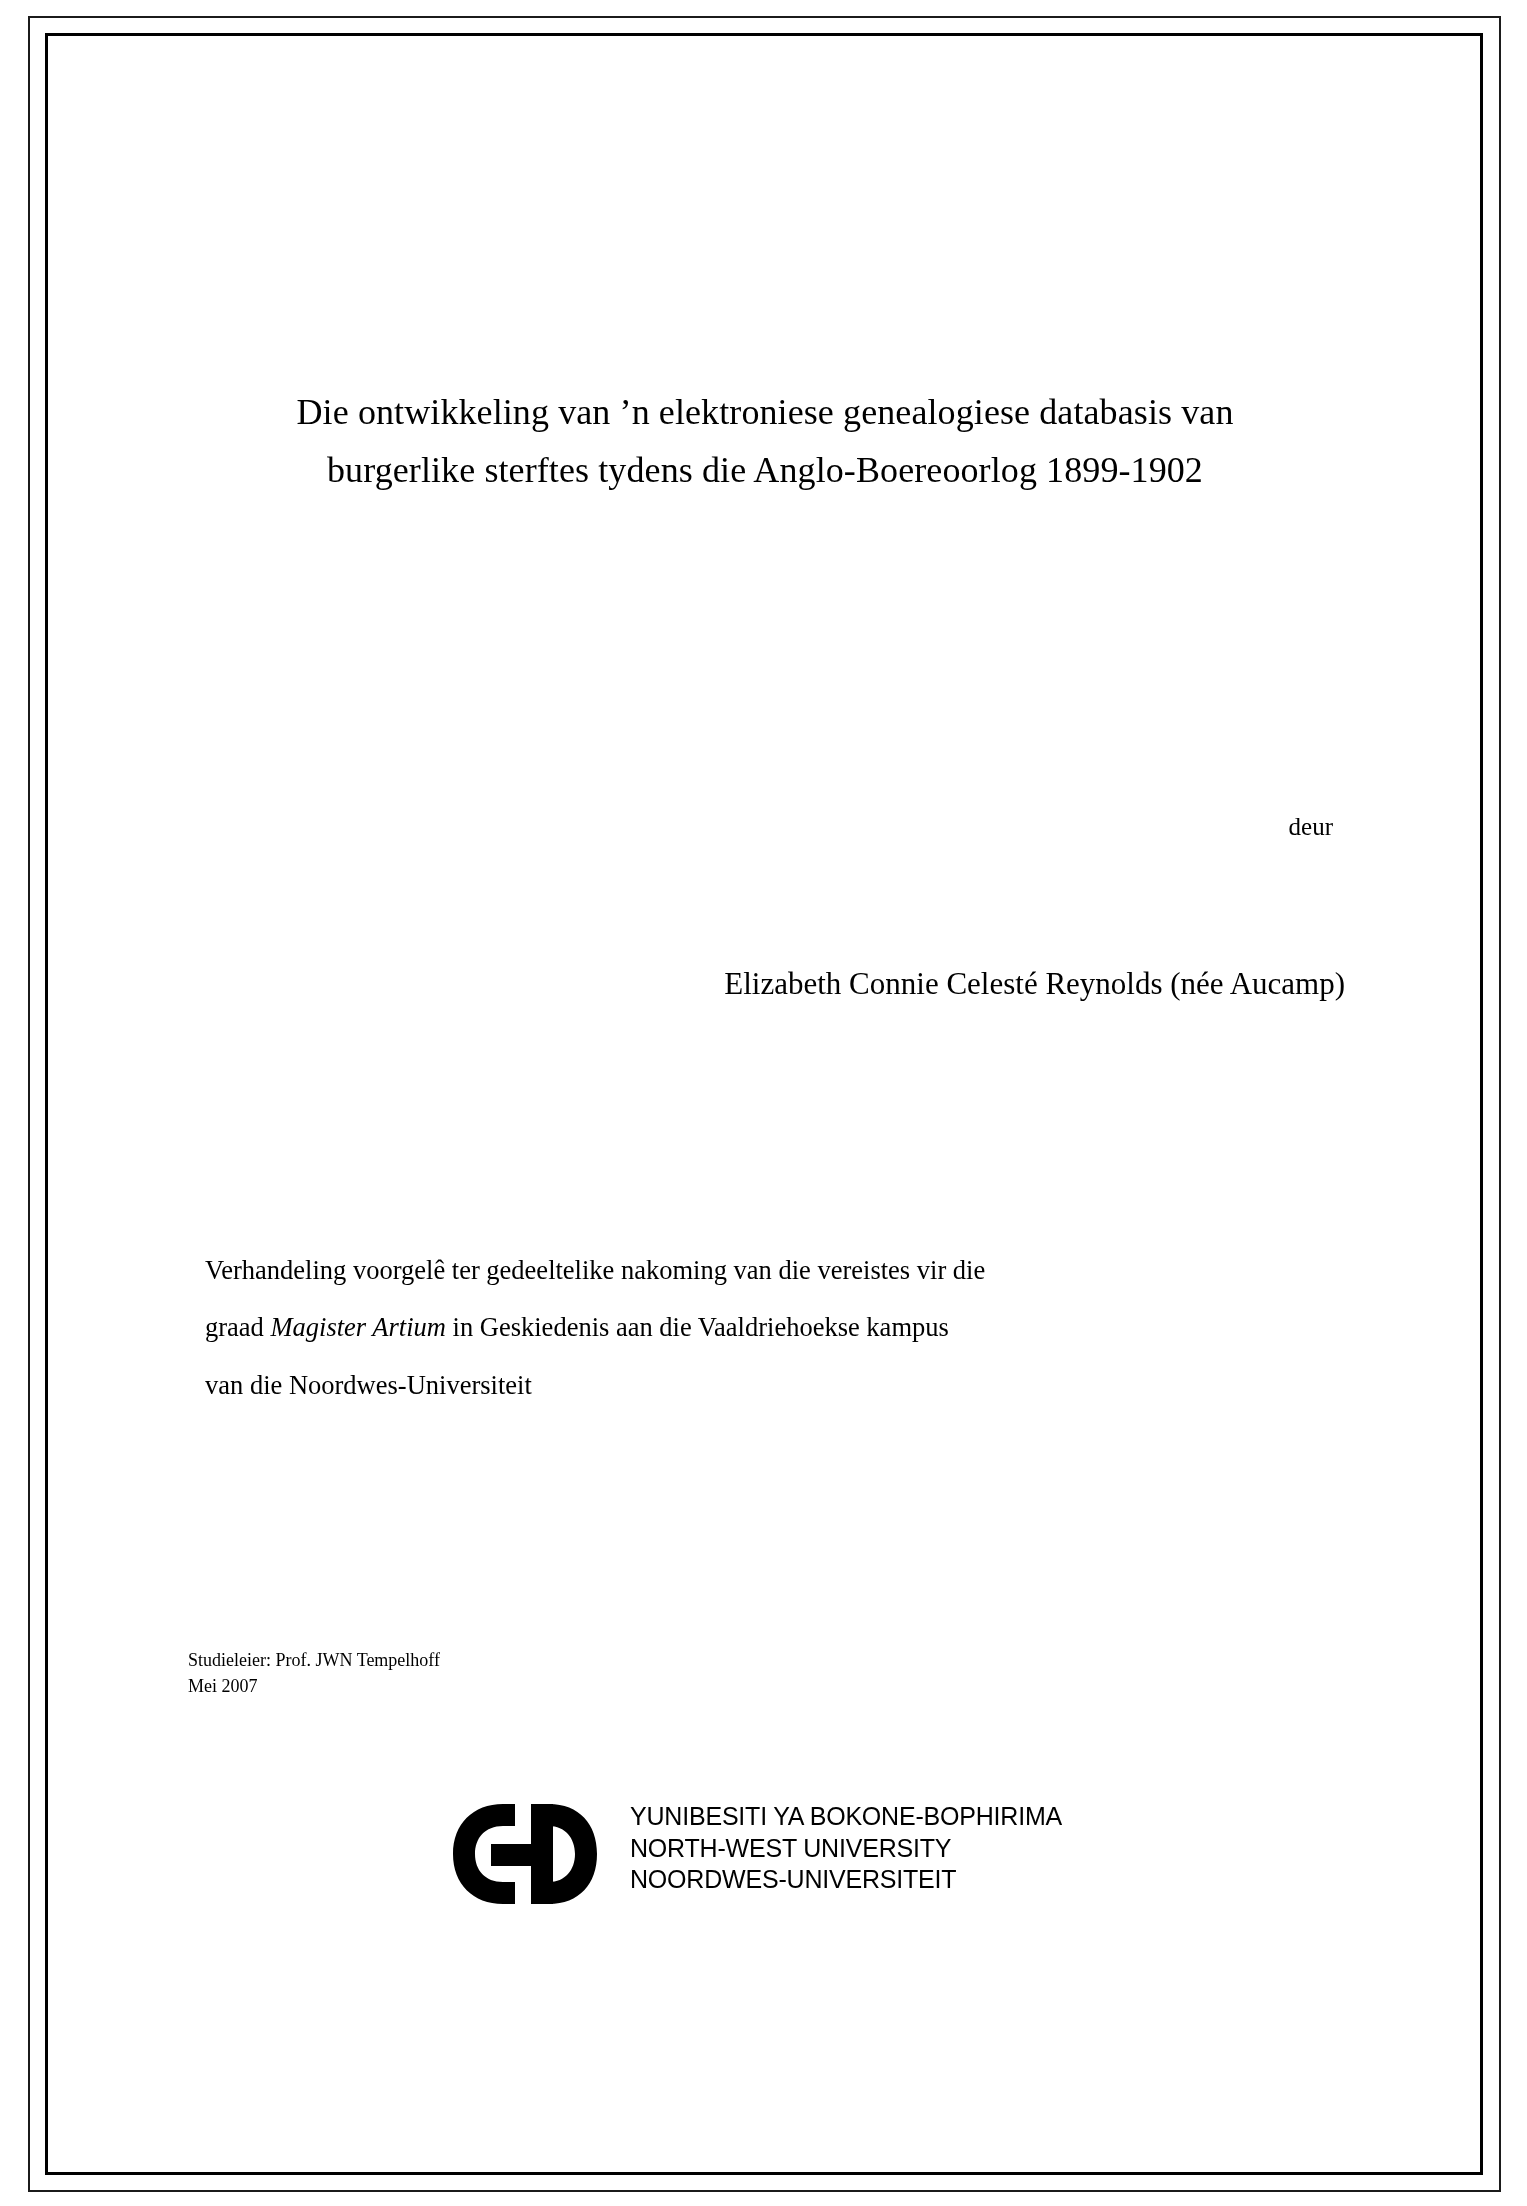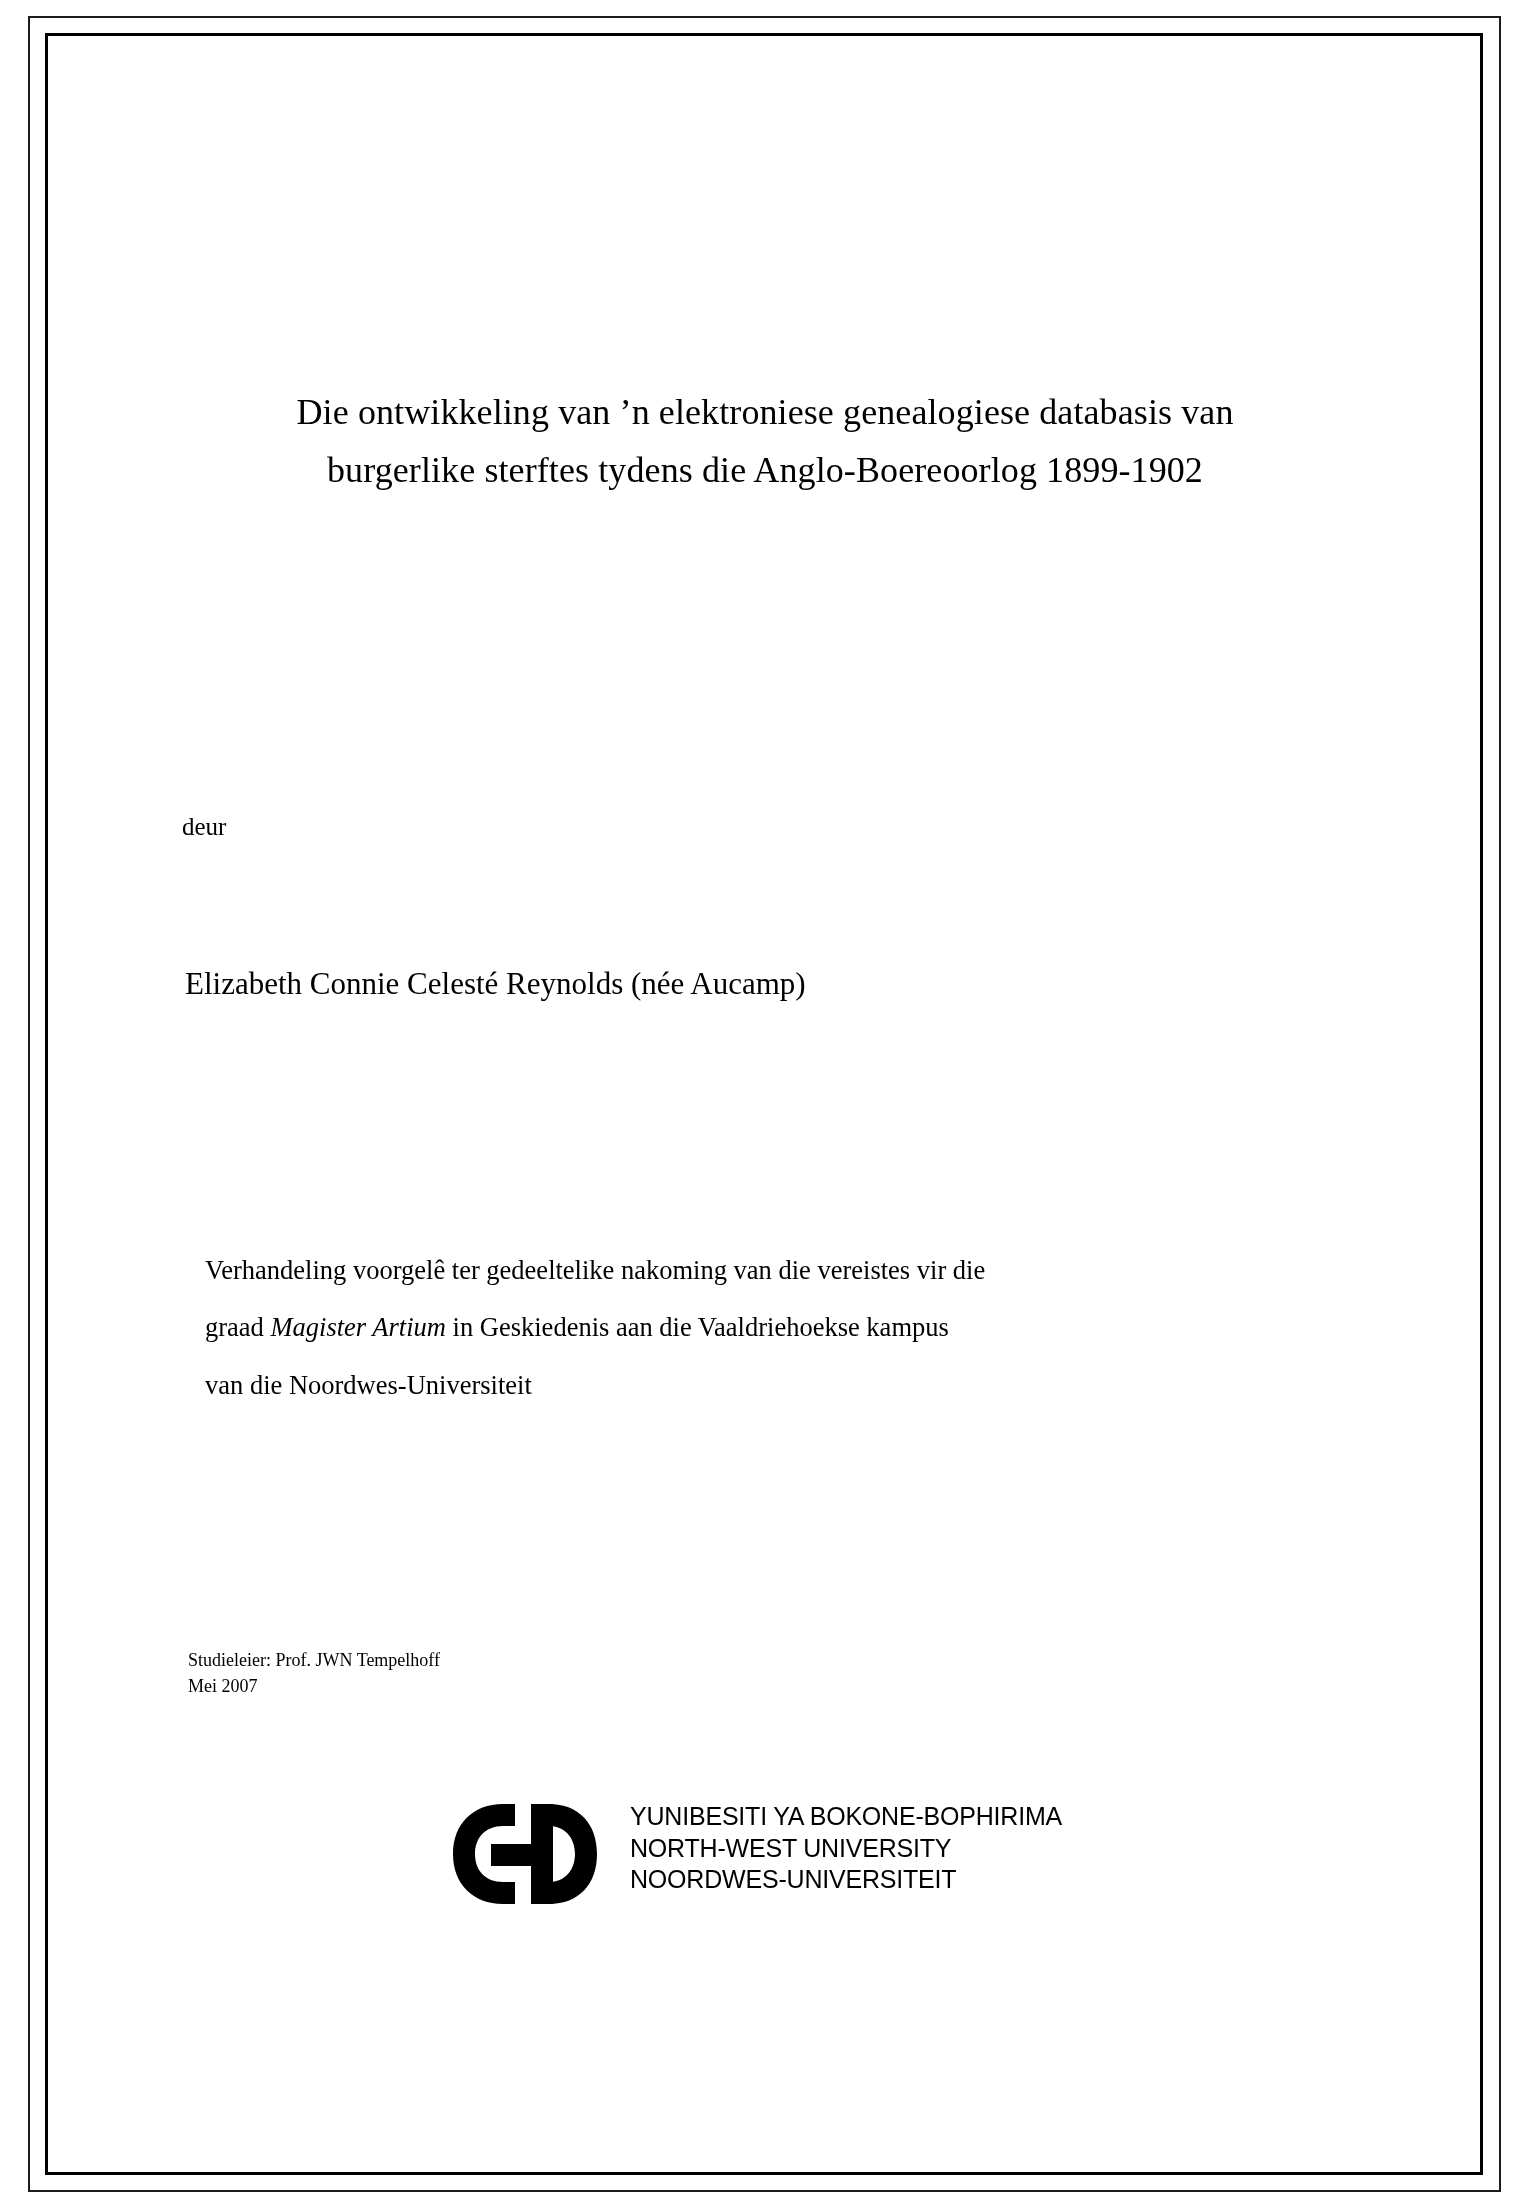--- a/index.html
+++ b/index.html
@@ -54,33 +54,33 @@
     text-align: center;
   }
   .title-line {
     font-size: 36px;
     line-height: 1.62;
     letter-spacing: 0.1px;
   }
 
   .byline-label {
     position: absolute;
-    left: 137px;
+    left: 128px;
     top: 780px;
     width: 1160px;
-    text-align: left;
+    text-align: right;
     font-size: 25px;
   }
 
   .author {
     position: absolute;
     left: 140px;
     top: 933px;
     width: 1160px;
-    text-align: left;
+    text-align: right;
     font-size: 31px;
   }
 
   .statement {
     position: absolute;
     left: 143px;
     top: 1200px;
     width: 1165px;
     font-size: 26.5px;
     line-height: 1.52;

